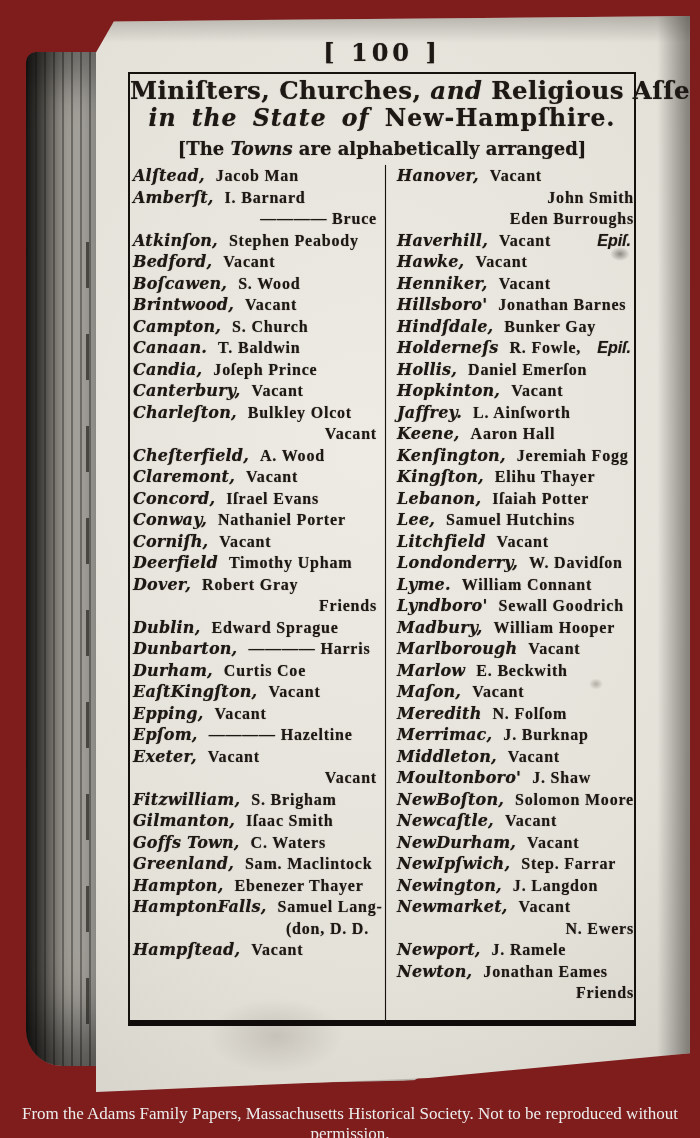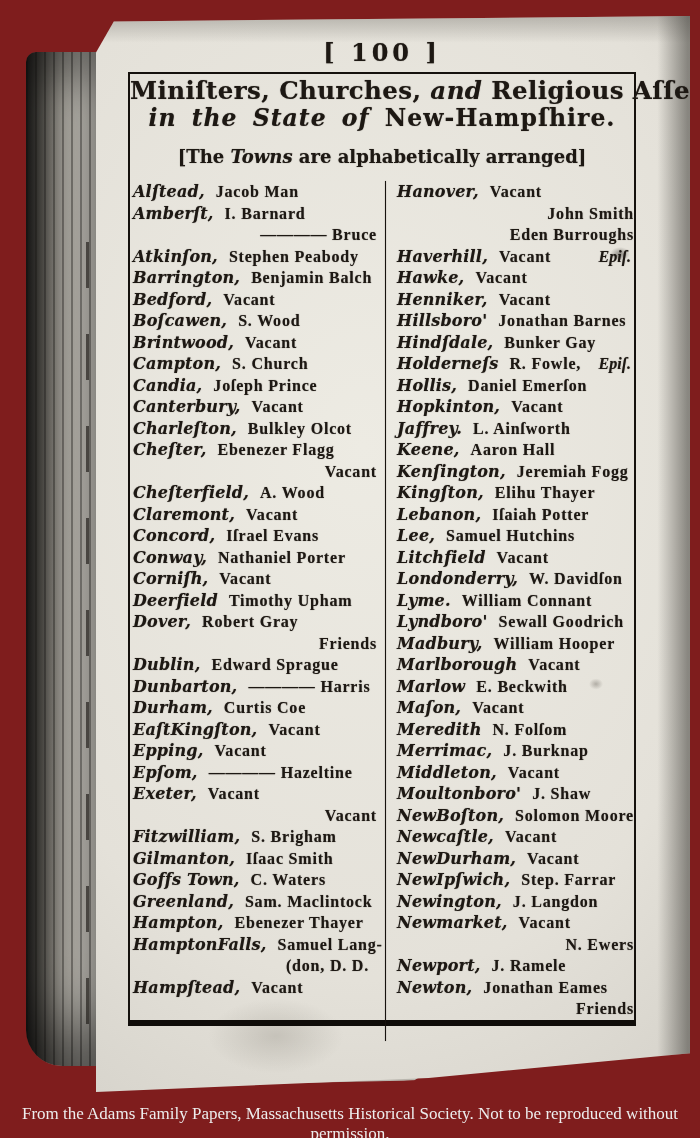--- a/index.html
+++ b/index.html
@@ -34,40 +34,40 @@
   
   .ink{color:#1d1813;text-shadow:0 0 1px rgba(25,20,15,.55);}
   .page-num{position:absolute;left:32px;top:22px;width:508px;text-align:center;
     font:700 24px "DejaVu Serif",serif;letter-spacing:4px;}
   .table-box{position:absolute;left:32px;top:56px;width:508px;height:954px;
     border:2.5px solid #15110d;border-bottom:6px solid #0f0c09;box-sizing:border-box;}
   .t1{margin:3px 0 0;text-align:center;font:700 24.5px "DejaVu Serif",serif;
       white-space:nowrap;height:27px;line-height:27px;letter-spacing:.4px;}
   .t2{margin:0;text-align:center;font:700 23.5px "DejaVu Serif",serif;
       white-space:nowrap;height:28px;line-height:28px;letter-spacing:1px;word-spacing:6px;}
-  .t3{margin:12px;text-align:center;font:700 18px "DejaVu Serif",serif;
+  .t3{margin:4px;text-align:center;font:700 18px "DejaVu Serif",serif;
       white-space:nowrap;height:25px;line-height:25px;}
   .it{font-style:italic;}
 
   .cols{display:flex;height:860px;gap:8px;}
   .col{box-sizing:border-box;padding:0 0 0 3px;}
   .col.left{width:247px;}
   .divider{width:2.5px;background:#17130f;box-shadow:0 0 1px rgba(20,15,10,.6);}
   .col.right{flex:1;}
   .entry{height:21.5px;line-height:21.5px;display:flex;align-items:baseline;
          white-space:nowrap;overflow:visible;font-size:16px;}
   .entry .town{font-style:italic;font-weight:700;font-family:"DejaVu Serif",serif;
                letter-spacing:.2px;}
   .entry .rest{font-family:"Liberation Serif",serif;font-weight:700;
                margin-left:11px;letter-spacing:.8px;white-space:pre;}
   .entry.c{display:block;text-align:right;}
   .entry.c .rest{margin-left:0;}
   .entry.r{display:block;text-align:right;padding-right:8px;}
   .entry .tail{margin-left:auto;padding-right:3px;font-style:italic;font-weight:700;
-               font-family:Liberation Serif, serif;}
+               font-family:Liberation Sans, sans-serif;}
 
   .caption{position:absolute;left:0;top:1104px;width:700px;text-align:center;
     font:400 17px "Liberation Serif",serif;color:#ededed;}
 </style>
 </head>
 <body>
 
 <div class="photo">
 
   <div class="page-stack"></div>
@@ -91,54 +91,50 @@
             <div class="entry">
               <span class="town">Amberſt,</span>
               <span class="rest">I. Barnard</span>
             </div>
             <div class="entry c"><span class="rest">———— Bruce</span></div>
             <div class="entry">
               <span class="town">Atkinſon,</span>
               <span class="rest">Stephen Peabody</span>
             </div>
             <div class="entry">
-              <span class="town">Barrington,</span>
-              <span class="rest">Benjamin Balch</span>
-            </div>
-            <div class="entry">
               <span class="town">Bedford,</span>
               <span class="rest">Vacant</span>
             </div>
             <div class="entry">
               <span class="town">Boſcawen,</span>
               <span class="rest">S. Wood</span>
             </div>
             <div class="entry">
               <span class="town">Brintwood,</span>
               <span class="rest">Vacant</span>
             </div>
             <div class="entry">
               <span class="town">Campton,</span>
               <span class="rest">S. Church</span>
             </div>
             <div class="entry">
+              <span class="town">Canaan.</span>
+              <span class="rest">T. Baldwin</span>
+            </div>
+            <div class="entry">
               <span class="town">Candia,</span>
               <span class="rest">Joſeph Prince</span>
             </div>
             <div class="entry">
               <span class="town">Canterbury,</span>
               <span class="rest">Vacant</span>
             </div>
             <div class="entry">
               <span class="town">Charleſton,</span>
               <span class="rest">Bulkley Olcot</span>
-            </div>
-            <div class="entry">
-              <span class="town">Cheſter,</span>
-              <span class="rest">Ebenezer Flagg</span>
             </div>
             <div class="entry c"><span class="rest">Vacant</span></div>
             <div class="entry">
               <span class="town">Cheſterfield,</span>
               <span class="rest">A. Wood</span>
             </div>
             <div class="entry">
               <span class="town">Claremont,</span>
               <span class="rest">Vacant</span>
             </div>

